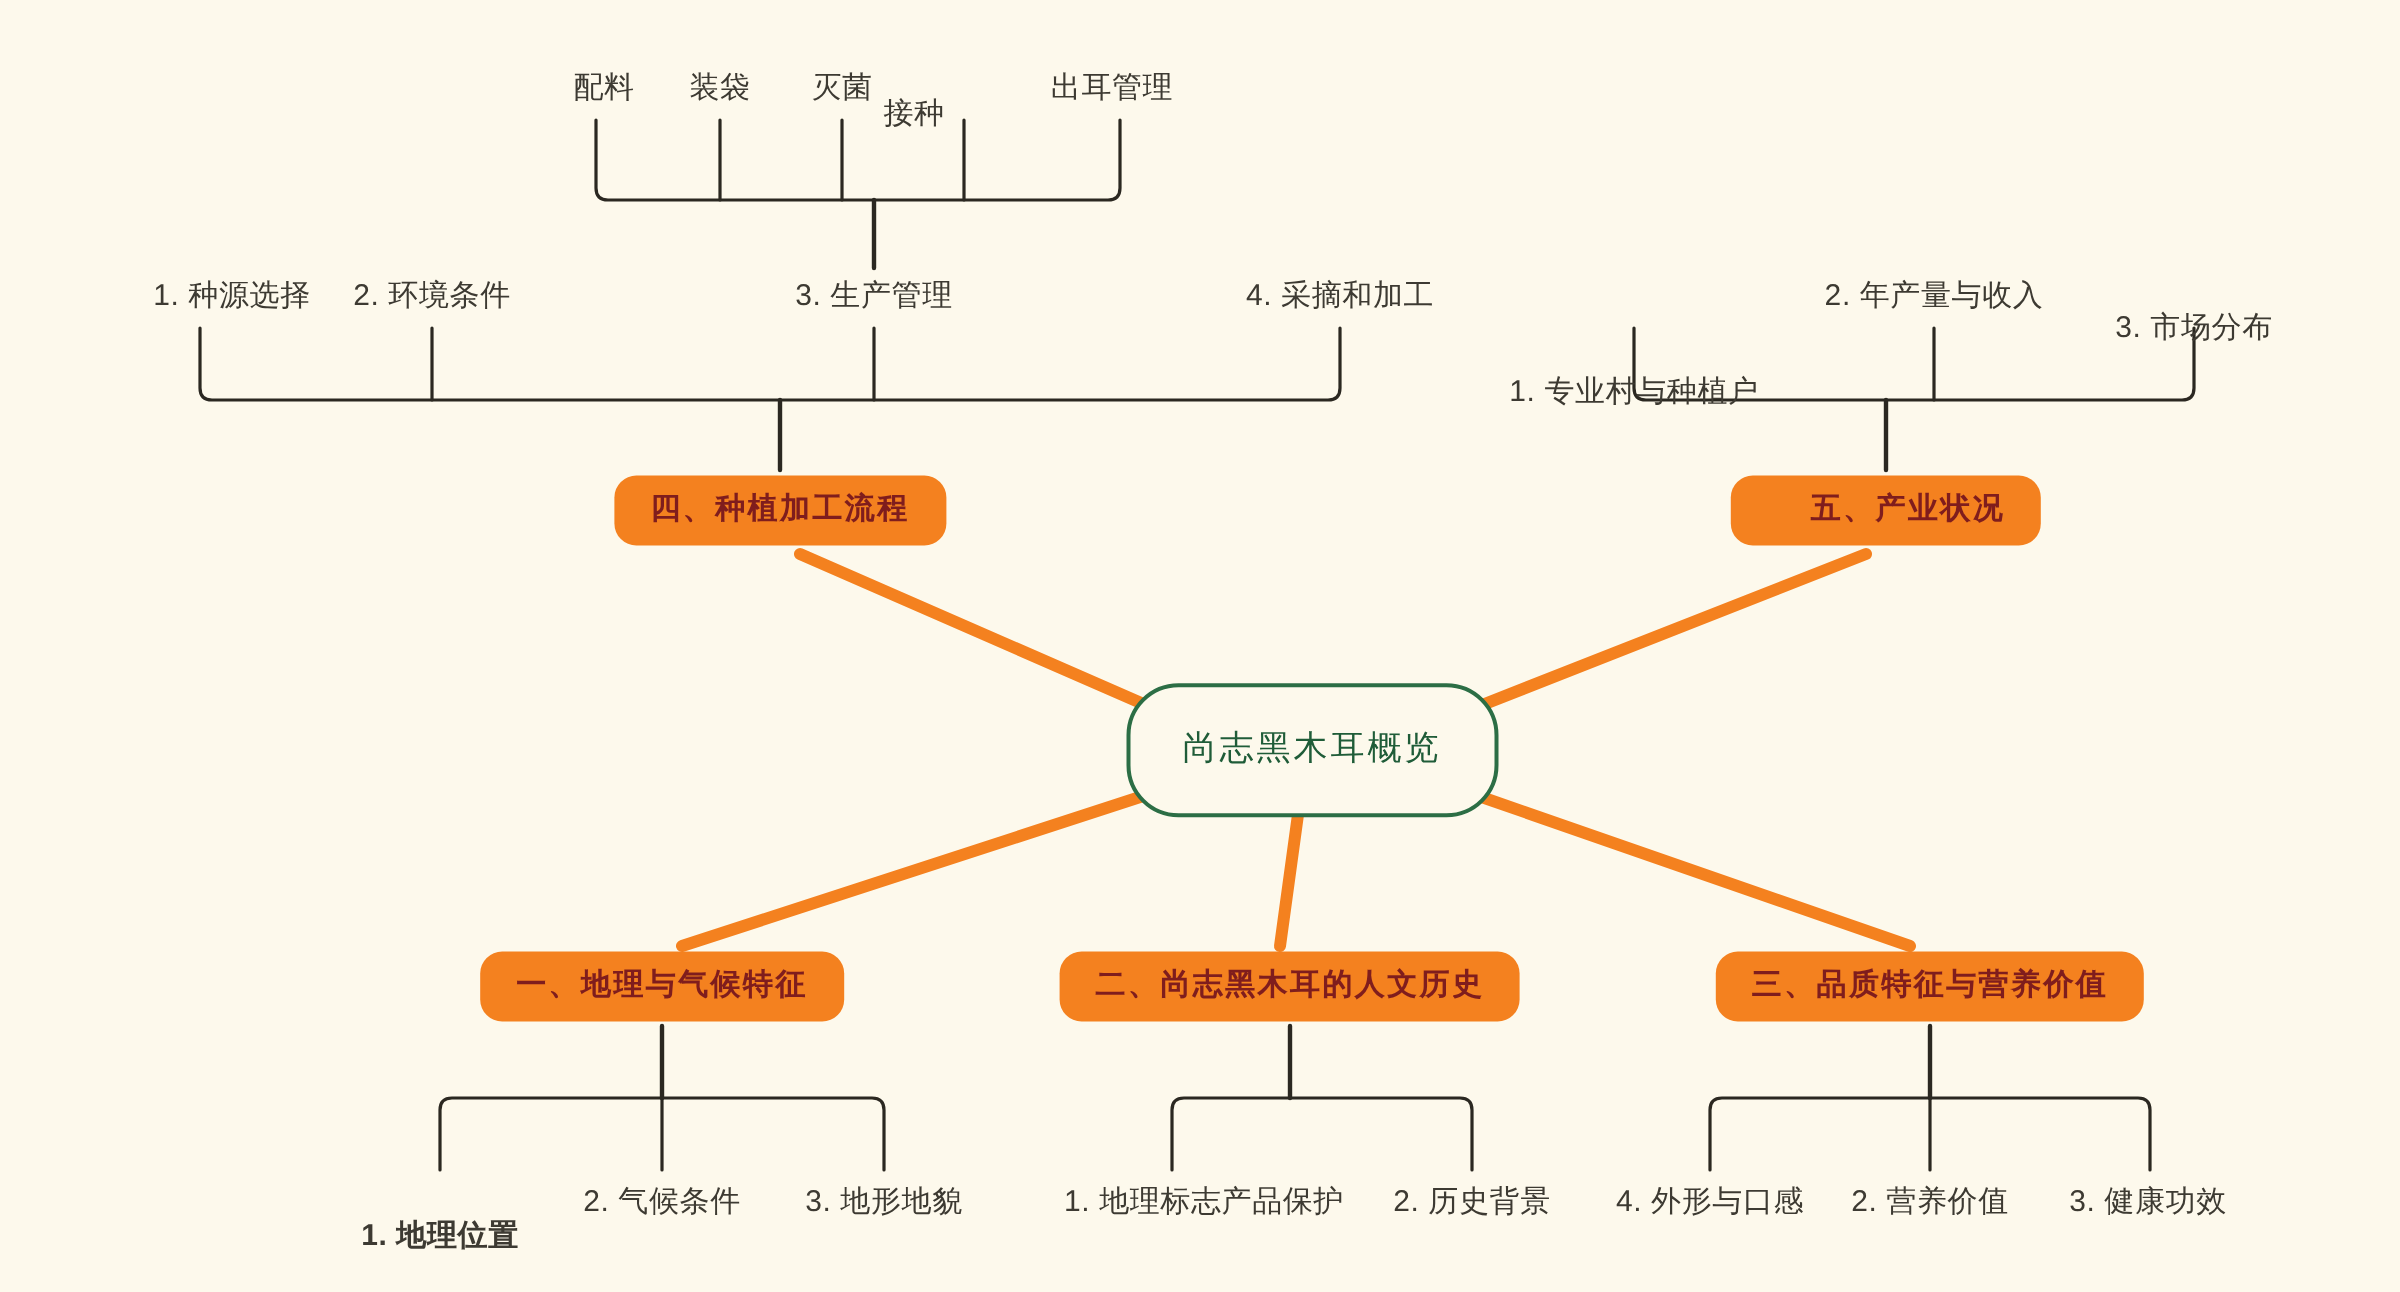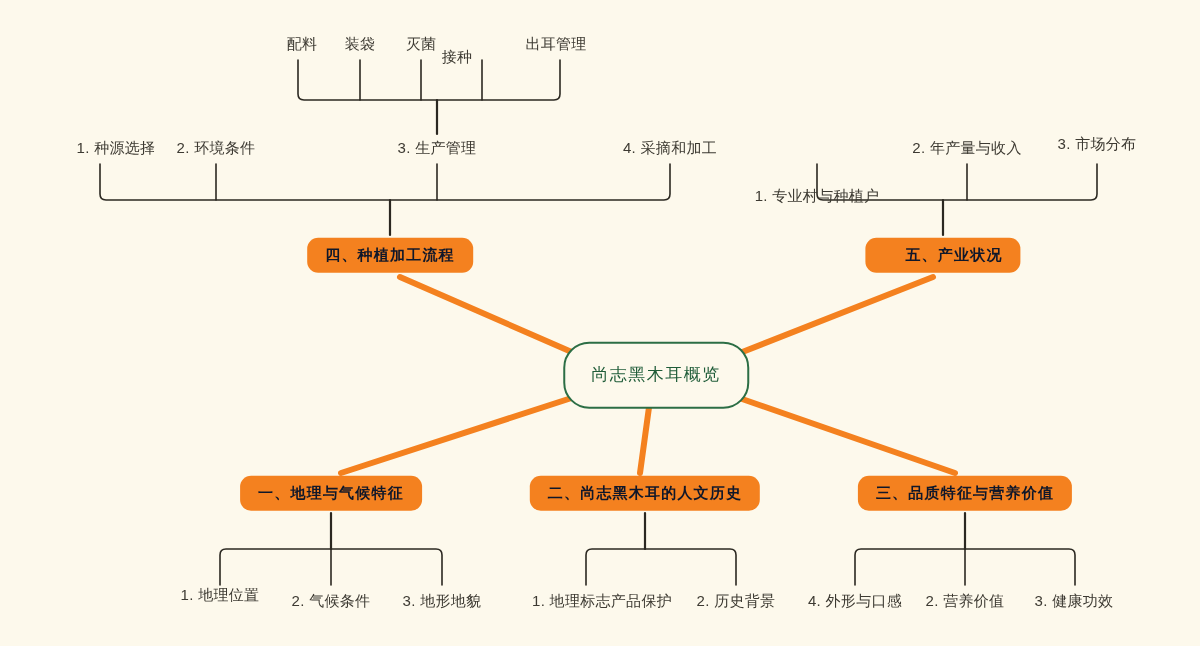--- a/index.html
+++ b/index.html
@@ -29,21 +29,21 @@
     font-size: 15px;
     color: #3D3A32;
     white-space: nowrap;
     transform: translate(-50%, -50%);
     letter-spacing: 0.3px;
   }
   .branch-node {
     position: absolute;
     transform: translate(-50%, -50%);
     background: #F4811F;
-    color: #0f172a;
+    color: #7f1d1d;
     font-size: 15px;
     font-weight: bold;
     padding: 9px 18px;
     border-radius: 11px;
     white-space: nowrap;
     letter-spacing: 1.2px;
     line-height: 1.1;
   }
   .center-node {
     position: absolute;
@@ -113,23 +113,23 @@
       <div class="leaf-label" style="left: 437px; top: 148px;">3. 生产管理</div>
       <div class="leaf-label" style="left: 670px; top: 148px;">4. 采摘和加工</div>
       <div class="leaf-label" style="left: 302px; top: 44px;">配料</div>
       <div class="leaf-label" style="left: 360px; top: 44px;">装袋</div>
       <div class="leaf-label" style="left: 421px; top: 44px; text-align: right;">灭菌</div>
       <div class="leaf-label" style="left: 457px; top: 44px; margin-top: 13px;">接种</div>
       <div class="leaf-label" style="left: 556px; top: 44px;">出耳管理</div>
       <div class="branch-node" style="left: 943px; top: 255px; padding-left: 40px;">五、产业状况</div>
       <div class="leaf-label" style="left: 817px; top: 148px; margin-top: 48px;">1. 专业村与种植户</div>
       <div class="leaf-label" style="left: 967px; top: 148px;">2. 年产量与收入</div>
-      <div class="leaf-label" style="left: 1097px; top: 144px;">3. 市场分布</div>
+      <div class="leaf-label" style="left: 1097px; top: 164px;">3. 市场分布</div>
       <div class="branch-node" style="left: 331px; top: 493px;">一、地理与气候特征</div>
-      <div class="leaf-label" style="left: 220px; top: 595px;">1. 地理位置</div>
+      <div class="leaf-label" style="left: 220px; top: 618px; font-weight: bold;">1. 地理位置</div>
       <div class="leaf-label" style="left: 331px; top: 601px;">2. 气候条件</div>
       <div class="leaf-label" style="left: 442px; top: 601px;">3. 地形地貌</div>
       <div class="branch-node" style="left: 645px; top: 493px;">二、尚志黑木耳的人文历史</div>
       <div class="leaf-label" style="left: 586px; top: 601px; margin-left: 16px;">1. 地理标志产品保护</div>
       <div class="leaf-label" style="left: 736px; top: 601px;">2. 历史背景</div>
       <div class="branch-node" style="left: 965px; top: 493px;">三、品质特征与营养价值</div>
       <div class="leaf-label" style="left: 855px; top: 601px;">4. 外形与口感</div>
       <div class="leaf-label" style="left: 965px; top: 601px;">2. 营养价值</div>
       <div class="leaf-label" style="left: 1074px; top: 601px;">3. 健康功效</div>
     </div>

